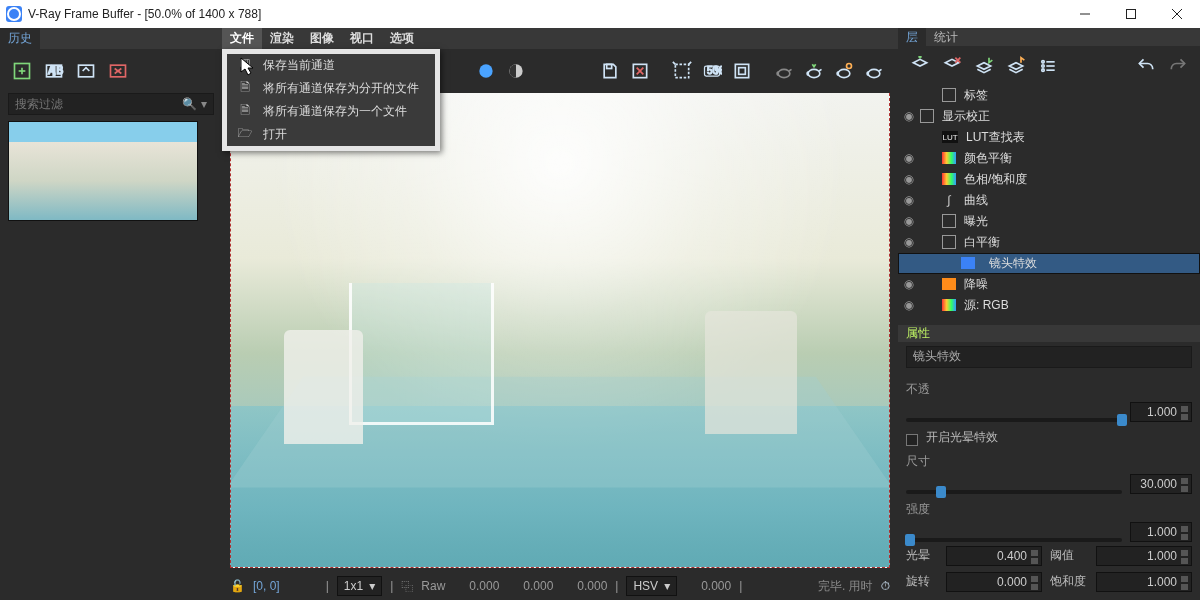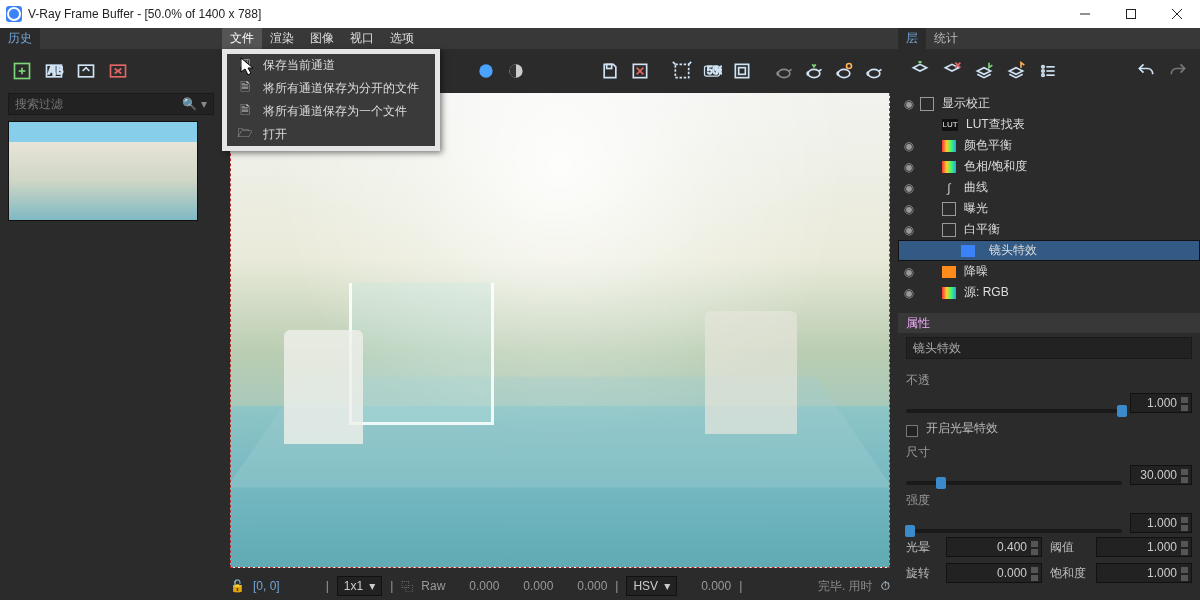--- a/index.html
+++ b/index.html
@@ -26,21 +26,21 @@
   .ticon { width:28px; height:28px; display:flex; align-items:center; justify-content:center; color:#cfe3f5;}
   .ticon svg{width:20px;height:20px;}
   
   .search { margin:0 8px 6px; height:22px; background:#222; display:flex; align-items:center; padding:0 6px; color:#aaa; border:1px solid #1a1a1a;}
   .search input{flex:1; background:transparent; border:none; outline:none; color:#ddd; font-size:12px;}
   .search .mag{color:#aaa;}
   .search .chev{color:#888;margin-left:4px;}
   
   .thumb { margin:0 8px; width:190px; height:100px; background:linear-gradient(180deg,#87ceeb 0%, #87ceeb 20%, #e8e4d8 20%, #cfd6c5 60%, #7fb9c4 100%); border:1px solid #111;}
   
-  .menubar { height:21px; background:#383838; display:flex; align-items:center;}
+  .menubar { height:21px; background:#383838; display:flex; align-items:center;font-weight:bold;}
   .menubar .mitem { color:#ddd; padding:0 8px; height:100%; display:flex; align-items:center;}
   .menubar .mitem.open { background:#555; color:#fff; }
   
   .dropdown { position:absolute; left:0; top:21px; background:#3a3a3a; border:5px solid #e5e5e5; z-index:10; box-shadow:2px 2px 6px rgba(0,0,0,0.5);}
   .drow { display:flex; align-items:center; height:23px; padding:0 16px 0 10px; color:#ddd; gap:10px;}
   .drow .dic{width:16px;height:16px;display:flex;align-items:center;justify-content:center;color:#ccc;}
   .cursor { position:absolute; left:18px; top:29px; z-index:20; pointer-events:none;}
   
   .ctoolbar { height:44px; display:flex; align-items:center; padding:0 10px;}
   .ctoolbar .gap{flex:1;}
@@ -65,21 +65,21 @@
   .lrow .ind1{width:22px;}
   .lrow .ic{width:18px;height:16px;margin-right:8px;display:flex;align-items:center;justify-content:center;}
   .ic.box{border:1px solid #999;background:#2b2b2b;width:14px;height:14px;}
   .ic.orange{background:#ff8c1a;width:14px;height:12px;}
   .ic.blue{background:#3b82f6;width:14px;height:12px;}
   .ic.rainbow{background:linear-gradient(90deg,#f33,#fc3,#3f6,#39f);width:14px;height:12px;}
   .ic.curve{width:14px;height:14px;}
   .ic.curve::after{content:"∫";color:#ccc;font-size:12px;}
   .ic.lut{background:#111;color:#eee;font-size:8px;width:16px;height:12px;display:flex;align-items:center;justify-content:center;}
   
-  .sectlabel{background:#383838;height:20px;color:#f0abfc;padding:0 8px;display:flex;align-items:center;}
+  .sectlabel{background:#383838;height:20px;color:#bef264;padding:0 8px;display:flex;align-items:center;}
   .propbox{padding:4px 8px 8px;color:#bbb;}
   .proptitle{background:#222;height:22px;display:flex;align-items:center;padding:0 6px;color:#aaa;margin-bottom:6px;border:1px solid #1a1a1a;}
   .prow{display:flex;align-items:flex-end;height:24px;gap:8px;}
   .prow .plab{color:#999;min-width:30px;}
   .slider{flex:1;height:4px;background:#1a1a1a;position:relative;border-radius:2px;}
   .slider .knob{position:absolute;top:-4px;width:10px;height:12px;background:#3b8acb;border-radius:2px;transform:translateX(-50%);}
   .spin{display:flex;align-items:center;background:#222;height:20px;border:1px solid #111;padding:0 14px 0 8px;color:#ccc;min-width:62px;justify-content:flex-end;position:relative;}
   .spin::after{content:"";position:absolute;right:3px;top:3px;width:7px;height:14px;background:linear-gradient(#555 0 45%,transparent 45% 55%,#555 55% 100%);}
   .chk{width:12px;height:12px;border:1px solid #777;background:#222;}
   .grid2{display:grid;grid-template-columns:32px 1fr 38px 1fr;gap:6px 8px;align-items:center;}
@@ -359,20 +359,26 @@
         </div>
       <div class="ticon">
           <svg viewBox="0 0 24 24" fill="none" stroke="#777" stroke-width="2">
             <path d="M15 14l5-5-5-5"></path>
             <path d="M20 9H10a6 6 0 00-6 6v1"></path>
           </svg>
         </div>
     </div>
     <div class="layers" id="layers-list">
         <div class="lrow">
+          <div class="eye"></div>
+          <div class="ind1"></div>
+          <div class="ic box"></div>
+          <span>标签</span>
+        </div>
+        <div class="lrow">
           <div class="eye">◉</div>
           <div class="ic box"></div>
           <span>显示校正</span>
         </div>
         <div class="lrow">
           <div class="eye"></div>
           <div class="ind1"></div>
           <div class="ic lut">LUT</div>
           <span>LUT查找表</span>
         </div>

